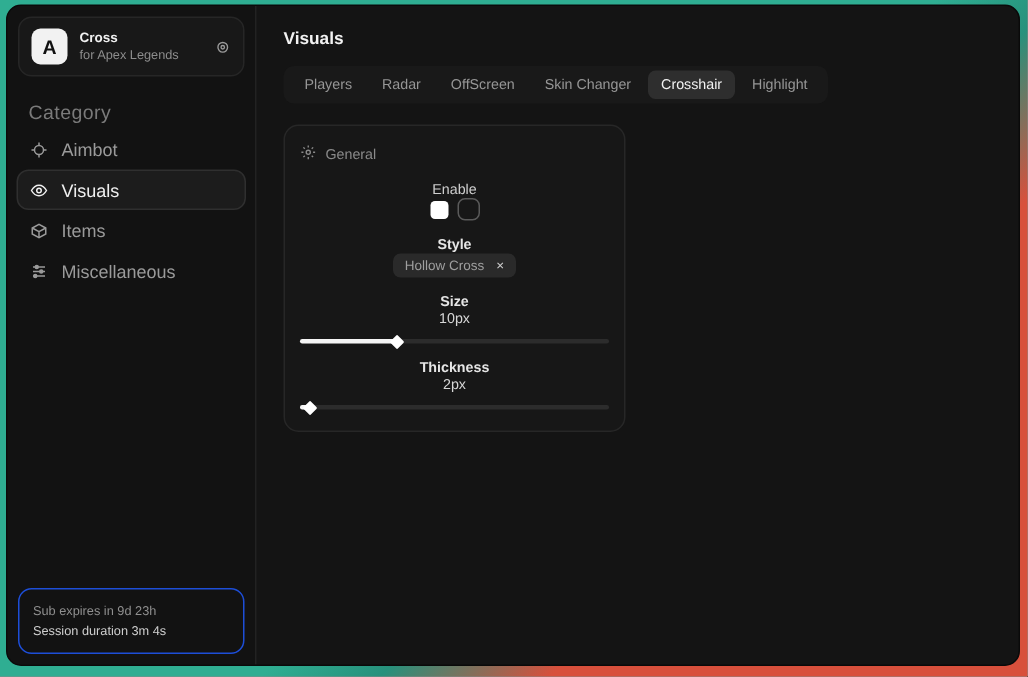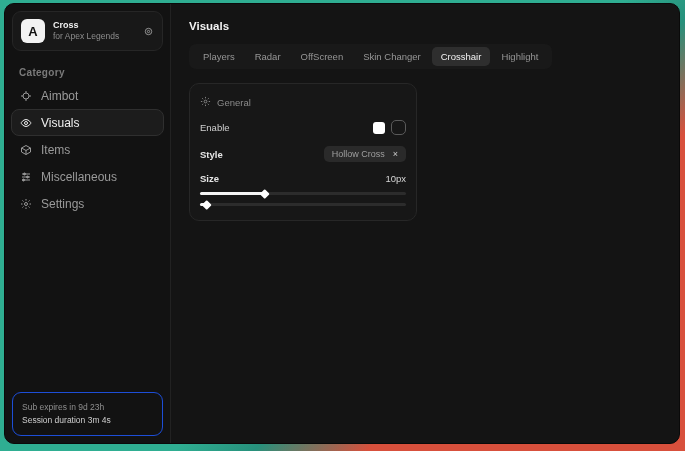--- a/index.html
+++ b/index.html
@@ -26,21 +26,21 @@
   }
   .logo{
     width:24px; height:24px; border-radius:6px; background:#f2f2f2; color:#111;
     display:flex; align-items:center; justify-content:center;
     font-weight:bold; font-size:13px;
   }
   .side-header .titles{ flex:1; line-height:1.25; }
   .app-name{ font-size:9px; font-weight:bold; color:#f0f0f0; }
   .app-sub{ font-size:8.5px; color:#8d8d8d; }
   .target-btn{ color:#9a9a9a; display:flex; align-items:center; }
-  .category{ font-size:10px; color:#7a7a7a; margin:16px 0 4px 14px; letter-spacing:.3px;font-weight:bold; }
+  .category{ font-size:13px; color:#7a7a7a; margin:16px 0 4px 14px; letter-spacing:.3px; }
   .nav{ display:flex; flex-direction:column; padding:0 6px; }
   .nav-item{
     display:flex; align-items:center; gap:9px; height:27px; padding:0 8px;
     border-radius:8px; border:1px solid transparent; color:#9a9a9a; font-size:12px;
     cursor:default;
   }
   .nav-item.active{ background:#1c1c1c; border-color:#2f2f2f; color:#efefef; }
   .nav-item .nicon{ display:flex; align-items:center; }
   .nav-item svg{ stroke:currentColor; }
   .spacer{ flex:1; }
@@ -62,21 +62,21 @@
     white-space:nowrap;
     text-align:right;
   }
   .tab.active{ background:#2e2e2e; color:#f2f2f2; }
   
   .card{
     margin-top:14px; width:228px; background:#171717;
     border:1px solid #272727; border-radius:10px; padding:10px 10px 14px 10px;
   }
   .card-header{ display:flex; align-items:center; gap:6px; color:#8a8a8a; font-size:9.5px; margin:2px 0 10px 0; }
-  .row{ display:flex; align-items:center; justify-content:space-between; margin-top:11px; }
+  .row{ display:flex; align-items:center; justify-content:space-between; margin-top:11px;flex-direction:column; }
   .row-label{ font-size:9.5px; color:#cfcfcf; }
   .row-label.strong{ color:#e6e6e6; font-weight:bold; }
   .enable-controls{ display:flex; align-items:center; gap:6px; }
   .swatch{ width:12px; height:12px; background:#ffffff; border-radius:3px; }
   .checkbox{ width:15px; height:15px; border:1.5px solid #5a5a5a; border-radius:5px; background:transparent; }
   .style-tag{
     display:flex; align-items:center; gap:8px; background:#2a2a2a; border-radius:5px;
     padding:3px 8px; font-size:9px; color:#9f9f9f;
   }
   .style-tag .x{ color:#cdcdcd; font-size:9px; }
@@ -143,29 +143,20 @@
         <span class="nicon">
           <svg width="12" height="12" viewBox="0 0 24 24" fill="none" stroke-width="2">
             <path d="M4 6h16M4 12h16M4 18h16"></path>
               <circle cx="9" cy="6" r="2" fill="currentColor"></circle>
             <circle cx="15" cy="12" r="2" fill="currentColor"></circle>
               <circle cx="7" cy="18" r="2" fill="currentColor"></circle>
           </svg>
         </span>
         <span>Miscellaneous</span>
       </div>
-      <div class="nav-item">
-        <span class="nicon">
-          <svg width="12" height="12" viewBox="0 0 24 24" fill="none" stroke-width="2">
-            <circle cx="12" cy="12" r="3"></circle>
-            <path d="M12 2v3M12 19v3M2 12h3M19 12h3M4.9 4.9l2.1 2.1M17 17l2.1 2.1M19.1 4.9L17 7M7 17l-2.1 2.1"></path>
-          </svg>
-        </span>
-        <span>Settings</span>
-      </div>
     </div>
 
     <div class="spacer"></div>
 
     <div class="sub-box">
       <div class="sub-line1">Sub expires in 9d 23h</div>
       <div class="sub-line2">Session duration 3m 4s</div>
     </div>
   </div>
 
@@ -212,20 +203,24 @@
 
       <div class="row">
         <span class="row-label strong">Size</span>
         <span class="value">10px</span>
       </div>
       <div class="slider">
         <span class="fill" style="width: 31%;"></span>
         <span class="thumb" style="left: 31%;"></span>
       </div>
 
+      <div class="row">
+        <span class="row-label strong">Thickness</span>
+        <span class="value">2px</span>
+      </div>
       <div class="slider">
         <span class="fill" style="width: 3%;"></span>
         <span class="thumb" style="left: 3%;"></span>
       </div>
 
     </div>
   </div>
 </div>
 
 </body></html>

